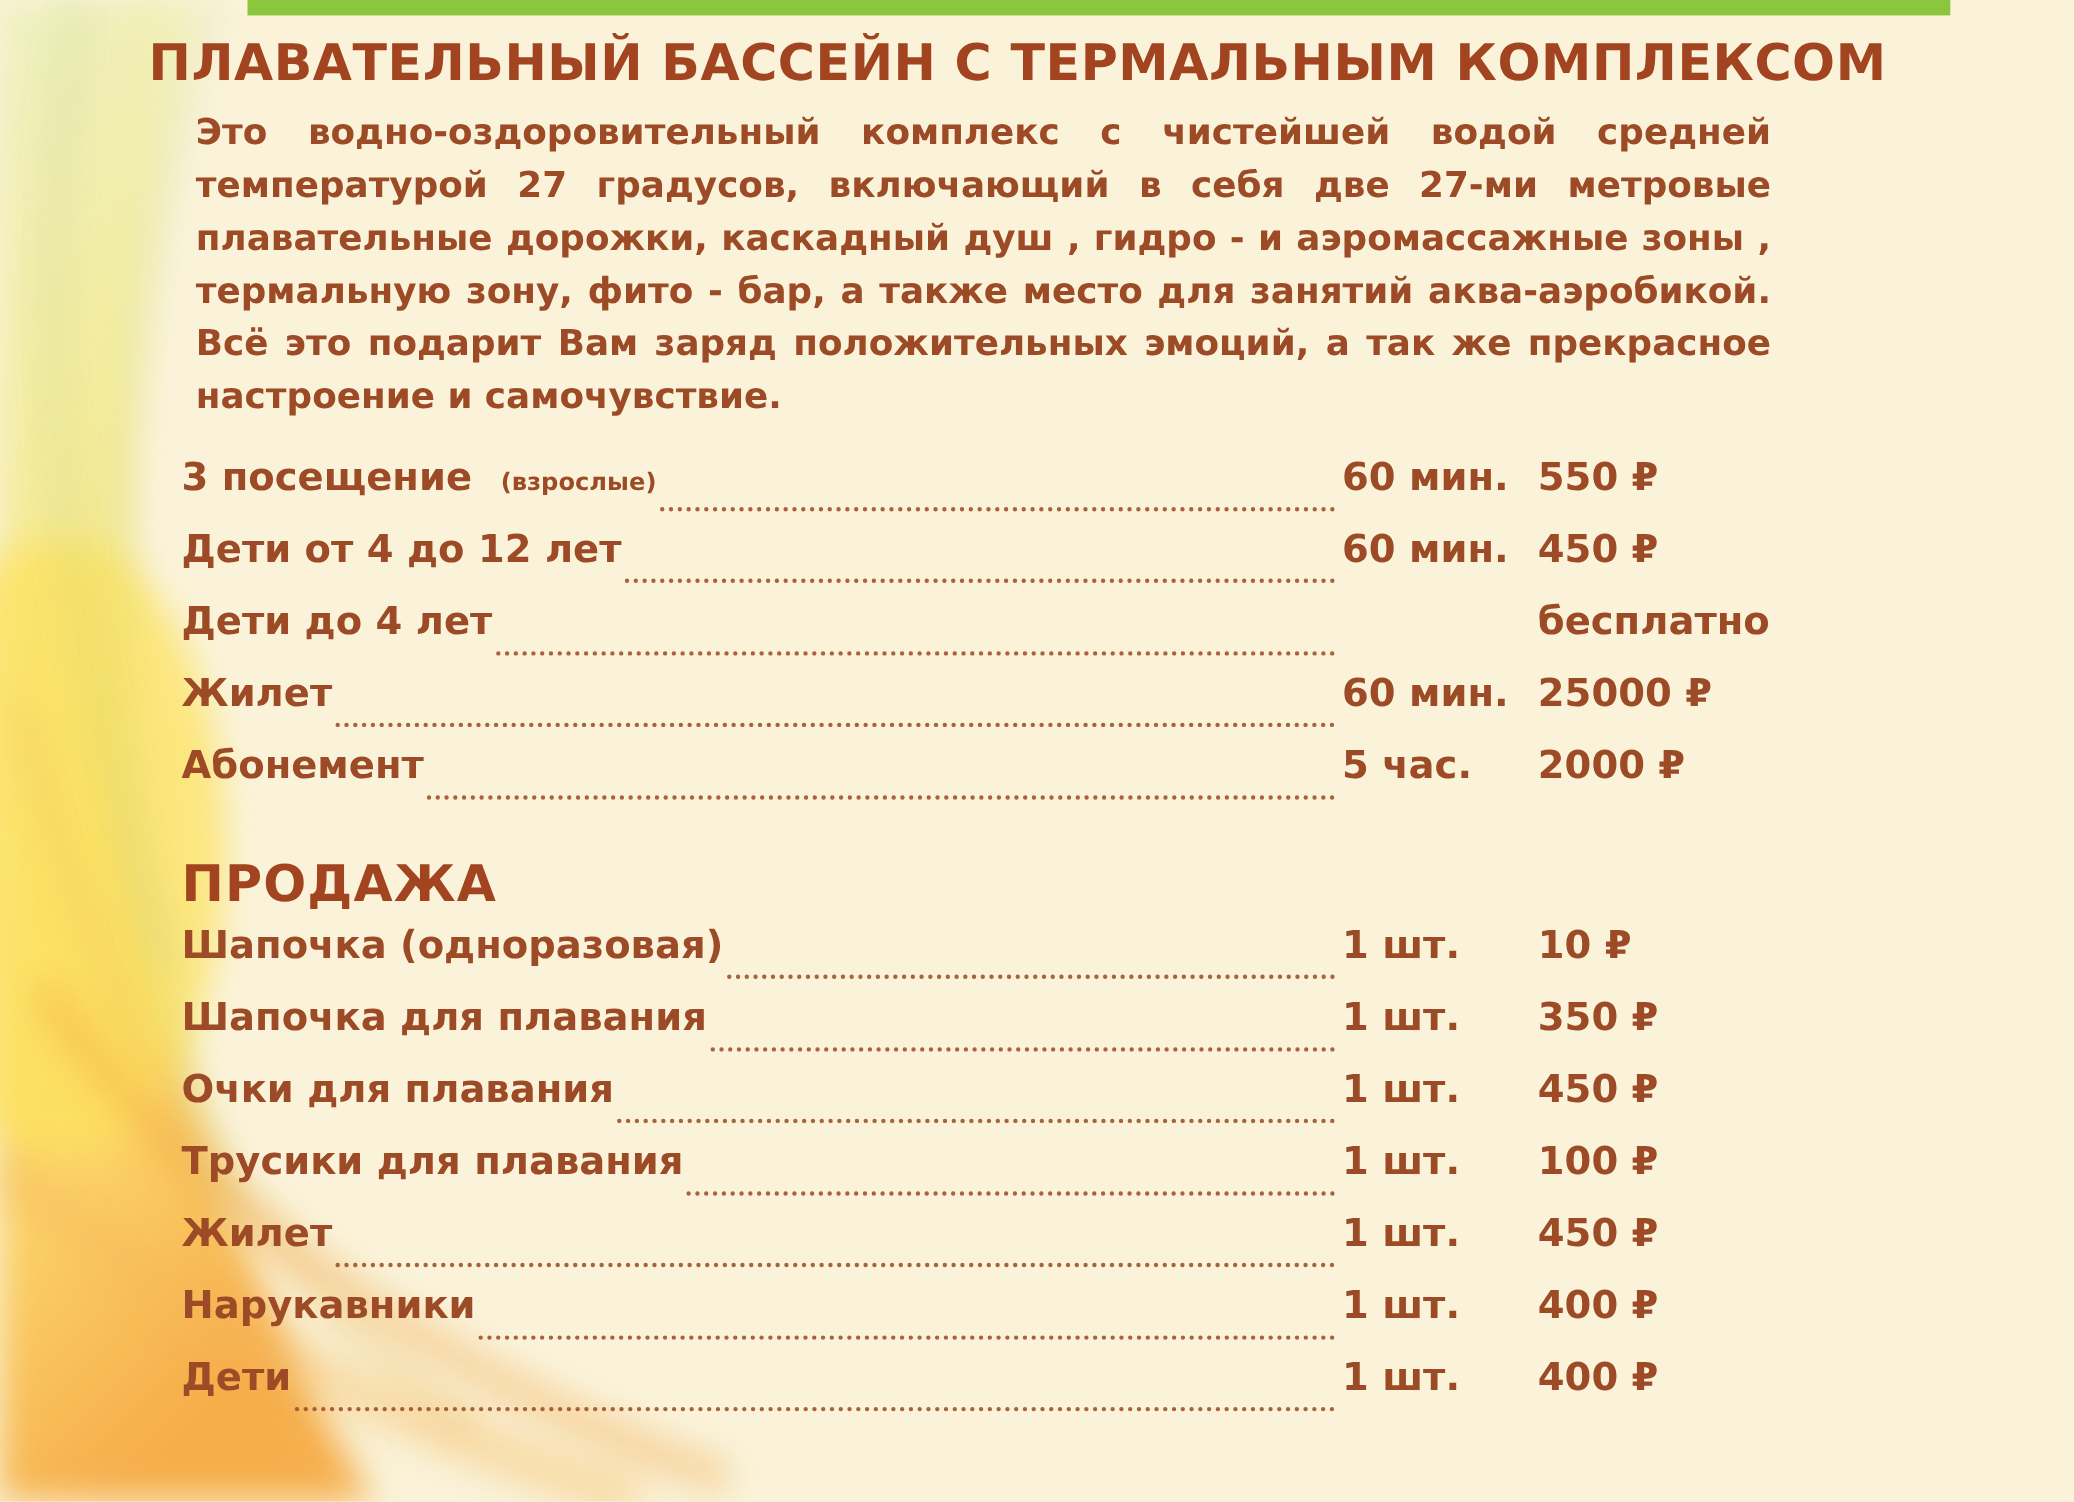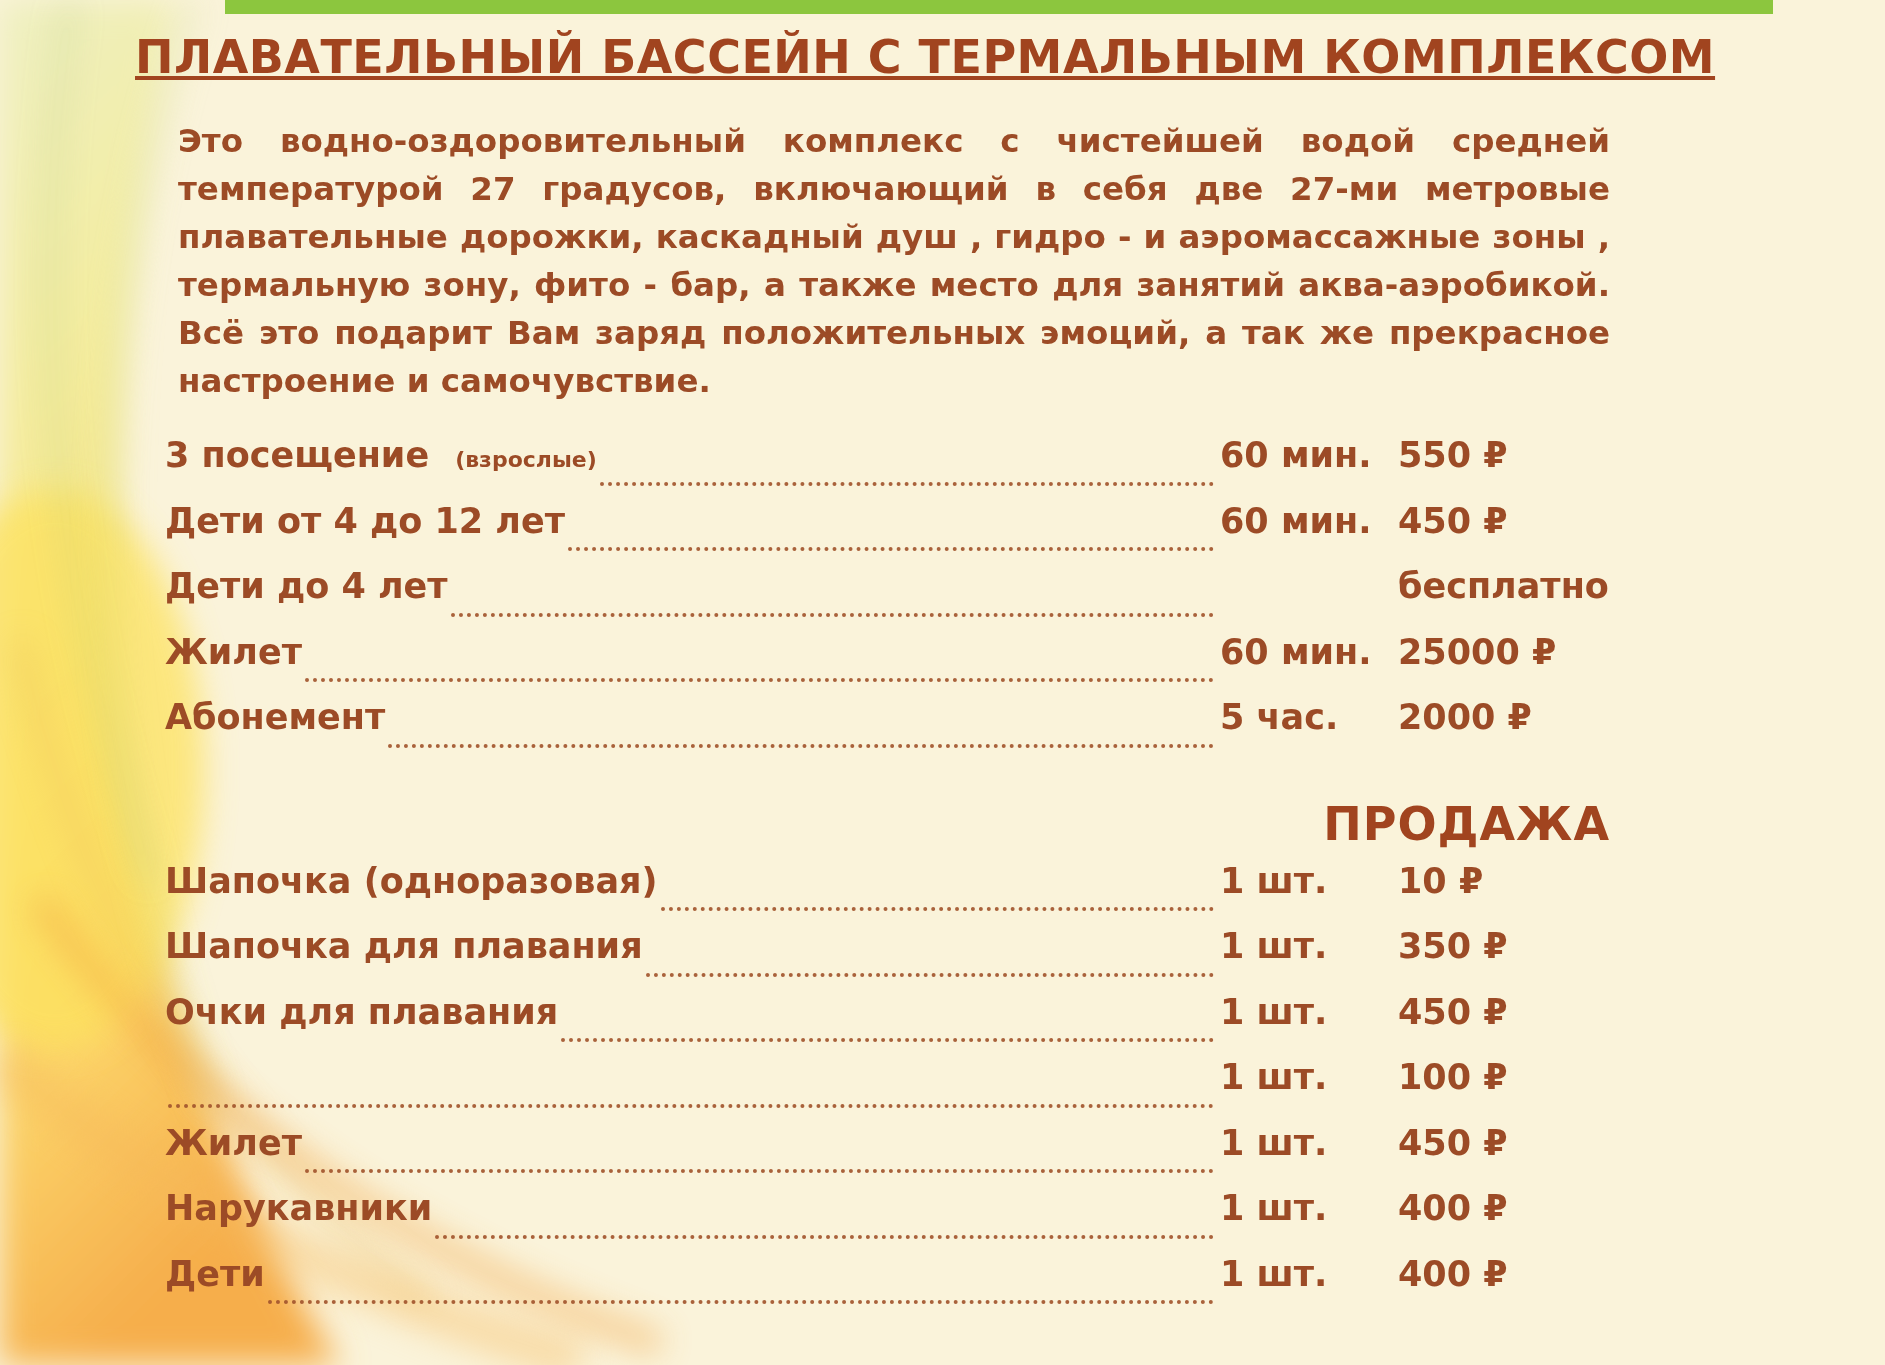--- a/index.html
+++ b/index.html
@@ -12,21 +12,21 @@
   }
   .deco{position:absolute;left:0;top:0;z-index:0;pointer-events:none;}
   .green-bar{
     position:absolute;left:225px;top:0;width:1548px;height:14px;
     background:var(--accent,#8CC63E);z-index:2;
   }
   .content{position:relative;z-index:1;margin:0 275px 0 165px;}
   .page-title{
     font-size:46px;font-weight:700;color:var(--title,#A1441F);
     text-align:center;letter-spacing:.5px;
-    margin:30px -30px 33px -30px;white-space:nowrap;text-decoration:underline;
+    margin:30px -30px 12px -30px;white-space:nowrap;
   }
   .desc{
     font-size:32.5px;font-weight:700;line-height:48px;
     text-align:justify;margin:0 0 30px 13px;color:var(--text,#9C4B26);
   }
   .price-list{display:block;}
   .price-row{
     display:flex;align-items:baseline;height:65.5px;
     font-size:35px;font-weight:700;color:var(--text,#9C4B26);
   }
@@ -35,21 +35,21 @@
   .row-note:empty{display:none;}
   .row-dots{
     flex:1;align-self:flex-end;min-width:24px;
     border-bottom:4.5px dotted var(--dots,#A3562E);
     margin:0 6px 15px 3px;opacity:.92;
   }
   .row-unit{width:178px;text-align:left;white-space:nowrap;flex:none;}
   .row-price{width:212px;text-align:left;white-space:nowrap;flex:none;}
   .section-heading{
     font-size:46px;font-weight:700;color:var(--title,#A1441F);
-    text-align:right;margin:34px 0 10px 0;letter-spacing:1px;
+    text-align:left;margin:34px 0 10px 0;letter-spacing:1px;
   }
 </style>
 </head>
 <body>
 
 <svg class="deco" width="780" height="1365" viewBox="0 0 780 1365" aria-hidden="true">
   <defs>
     <filter id="soft" x="-60%" y="-60%" width="220%" height="220%">
       <feGaussianBlur stdDeviation="16"></feGaussianBlur>
     </filter>
@@ -133,20 +133,21 @@
     <span class="row-price">350 ₽</span>
   </div>
       <div class="price-row">
     <span class="row-label">Очки для плавания</span>
 
     <span class="row-dots"></span>
     <span class="row-unit">1 шт.</span>
     <span class="row-price">450 ₽</span>
   </div>
       <div class="price-row">
+    <span class="row-label">Трусики для плавания</span>
 
     <span class="row-dots"></span>
     <span class="row-unit">1 шт.</span>
     <span class="row-price">100 ₽</span>
   </div>
       <div class="price-row">
     <span class="row-label">Жилет</span>
 
     <span class="row-dots"></span>
     <span class="row-unit">1 шт.</span>

